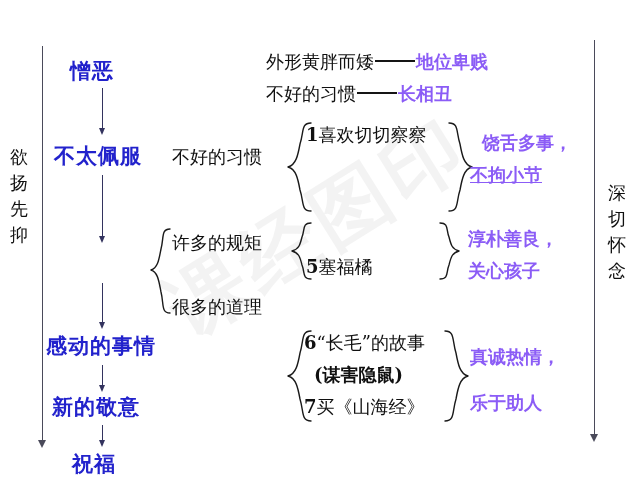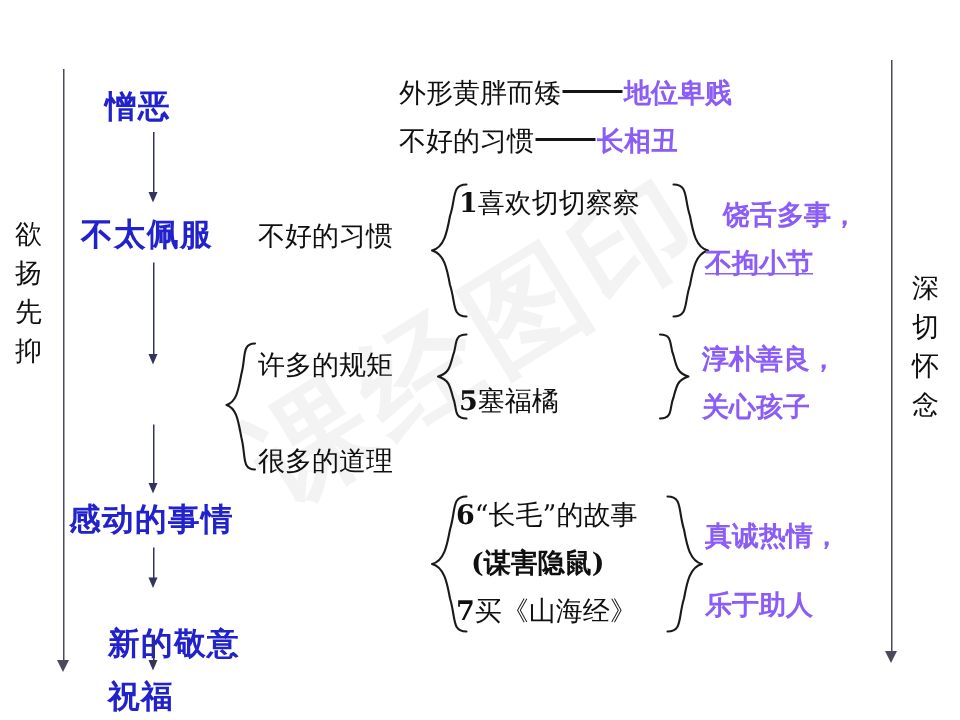--- a/index.html
+++ b/index.html
@@ -86,21 +86,21 @@
   <div class="varrow" style="left:102px;top:175px;height:63px;"></div>
   <div class="varrow-head" style="left:99px;top:236px;"></div>
 
   <div class="varrow" style="left:102px;top:283px;height:41px;"></div>
   <div class="varrow-head" style="left:99px;top:322px;"></div>
 
   <div class="abs blue n-blue" style="left:46px;top:332px;">感动的事情</div>
   <div class="varrow" style="left:102px;top:365px;height:22px;"></div>
   <div class="varrow-head" style="left:99px;top:385px;"></div>
 
-  <div class="abs blue n-blue" style="left:52px;top:415px;margin-left:20px;">新的敬意</div>
+  <div class="abs blue n-blue" style="left:52px;top:393px;">新的敬意</div>
   <div class="varrow" style="left:102px;top:425px;height:17px;"></div>
   <div class="varrow-head" style="left:99px;top:440px;"></div>
 
   <div class="abs blue n-blue" style="left:72px;top:450px;">祝福</div>
 
   <div class="abs black n-black" style="left:266px;top:50px;">
     <span>外形黄胖而矮</span><span class="dash" style="width:40px;margin:0 1px 5px 1px;"></span><span class="red">地位卑贱</span>
   </div>
 
   <div class="abs black n-black" style="left:266px;top:82px;">

